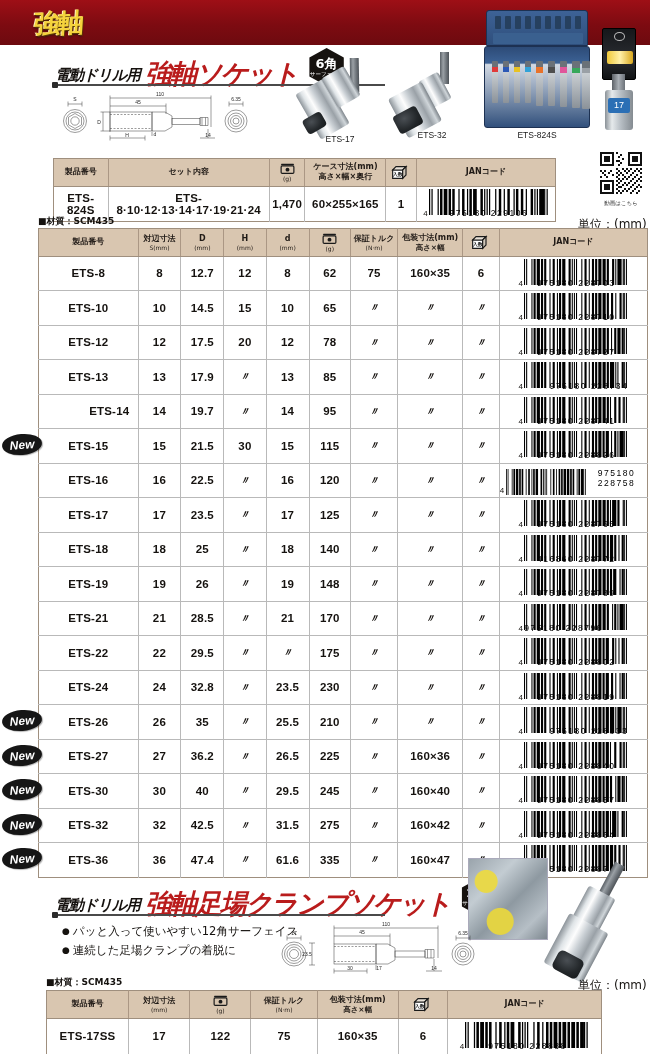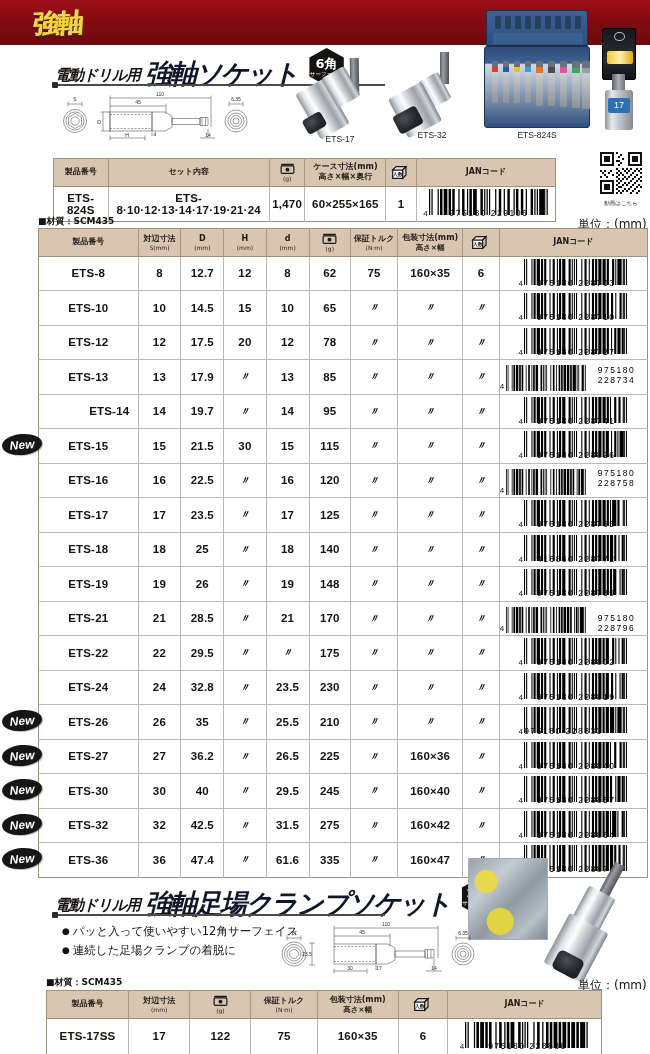--- a/index.html
+++ b/index.html
@@ -34,21 +34,21 @@
 
   
   .s1-title { position: absolute; left: 55px; top: 48px; display: flex; align-items: flex-end; }
   .pre-title {
     font-family: "DejaVu Sans", sans-serif;
     font-size: 15px; font-weight: bold; color: #16120f;
     font-style: italic; letter-spacing: -1px; padding-bottom: 2px;
   }
   .main-title {
     font-family: "DejaVu Sans", sans-serif;
-    font-size: 27px; font-weight: bold; color: #0f172a;
+    font-size: 27px; font-weight: bold; color: #b91c1c;
     font-style: italic; letter-spacing: -2px; margin-left: 5px; line-height: 1;
   }
   .hex-badge {
     width: 40px; height: 38px; margin-left: 9px; margin-bottom: 1px;
     background: #16120f; color: #fff;
     clip-path: polygon(50% 0%, 93% 25%, 93% 75%, 50% 100%, 7% 75%, 7% 25%);
     display: flex; flex-direction: column; align-items: center; justify-content: center;
     line-height: 1;
   }
   .hex-badge .hb1 { font-size: 13px; font-weight: bold; font-family: "DejaVu Sans", sans-serif; }
@@ -709,21 +709,21 @@
      <td>17.9</td>
      <td><span class="ditto">〃</span></td>
      <td>13</td>
      <td>85</td>
      <td><span class="ditto">〃</span></td>
      <td><span class="ditto">〃</span></td>
      <td><span class="ditto">〃</span></td>
      <td class="bc-cell">
           <div class="bc-wrap">
       <span class="bc-lead">4</span>
-      <div style="display:flex;align-items:center;">
+      <div style="display:flex;flex-direction:column;align-items:flex-end;">
         <svg class="bc-bars" width="104" height="24" viewBox="0 0 100 100" preserveAspectRatio="none">
                 <rect x="0.000" y="0" width="1.020" height="100" fill="#000"></rect>
                 <rect x="2.041" y="0" width="1.020" height="100" fill="#000"></rect>
                 <rect x="7.143" y="0" width="1.020" height="100" fill="#000"></rect>
                 <rect x="9.184" y="0" width="2.041" height="100" fill="#000"></rect>
                 <rect x="12.245" y="0" width="3.061" height="100" fill="#000"></rect>
                 <rect x="16.327" y="0" width="2.041" height="100" fill="#000"></rect>
                 <rect x="19.388" y="0" width="2.041" height="100" fill="#000"></rect>
                 <rect x="24.490" y="0" width="1.020" height="100" fill="#000"></rect>
                 <rect x="27.551" y="0" width="2.041" height="100" fill="#000"></rect>
@@ -1066,21 +1066,21 @@
      <td>28.5</td>
      <td><span class="ditto">〃</span></td>
      <td>21</td>
      <td>170</td>
      <td><span class="ditto">〃</span></td>
      <td><span class="ditto">〃</span></td>
      <td><span class="ditto">〃</span></td>
      <td class="bc-cell">
           <div class="bc-wrap">
       <span class="bc-lead">4</span>
-      <div style="display:flex;flex-direction:row;align-items:flex-end;">
+      <div style="display:flex;flex-direction:column;align-items:flex-start;">
         <svg class="bc-bars" width="104" height="24" viewBox="0 0 100 100" preserveAspectRatio="none">
                 <rect x="0.000" y="0" width="1.020" height="100" fill="#000"></rect>
                 <rect x="2.041" y="0" width="1.020" height="100" fill="#000"></rect>
                 <rect x="7.143" y="0" width="1.020" height="100" fill="#000"></rect>
                 <rect x="9.184" y="0" width="2.041" height="100" fill="#000"></rect>
                 <rect x="12.245" y="0" width="3.061" height="100" fill="#000"></rect>
                 <rect x="16.327" y="0" width="2.041" height="100" fill="#000"></rect>
                 <rect x="19.388" y="0" width="2.041" height="100" fill="#000"></rect>
                 <rect x="24.490" y="0" width="1.020" height="100" fill="#000"></rect>
                 <rect x="27.551" y="0" width="2.041" height="100" fill="#000"></rect>
@@ -1219,21 +1219,21 @@
      <td>35</td>
      <td><span class="ditto">〃</span></td>
      <td>25.5</td>
      <td>210</td>
      <td><span class="ditto">〃</span></td>
      <td><span class="ditto">〃</span></td>
      <td><span class="ditto">〃</span></td>
      <td class="bc-cell">
           <div class="bc-wrap">
       <span class="bc-lead">4</span>
-      <div style="display:flex;flex-direction:column;align-items:flex-start;">
+      <div style="display:flex;flex-direction:column;align-items:flex-end;">
         <svg class="bc-bars" width="104" height="24" viewBox="0 0 100 100" preserveAspectRatio="none">
                 <rect x="0.000" y="0" width="1.020" height="100" fill="#000"></rect>
                 <rect x="2.041" y="0" width="1.020" height="100" fill="#000"></rect>
                 <rect x="7.143" y="0" width="1.020" height="100" fill="#000"></rect>
                 <rect x="9.184" y="0" width="2.041" height="100" fill="#000"></rect>
                 <rect x="12.245" y="0" width="3.061" height="100" fill="#000"></rect>
                 <rect x="16.327" y="0" width="2.041" height="100" fill="#000"></rect>
                 <rect x="19.388" y="0" width="2.041" height="100" fill="#000"></rect>
                 <rect x="24.490" y="0" width="1.020" height="100" fill="#000"></rect>
                 <rect x="27.551" y="0" width="2.041" height="100" fill="#000"></rect>

